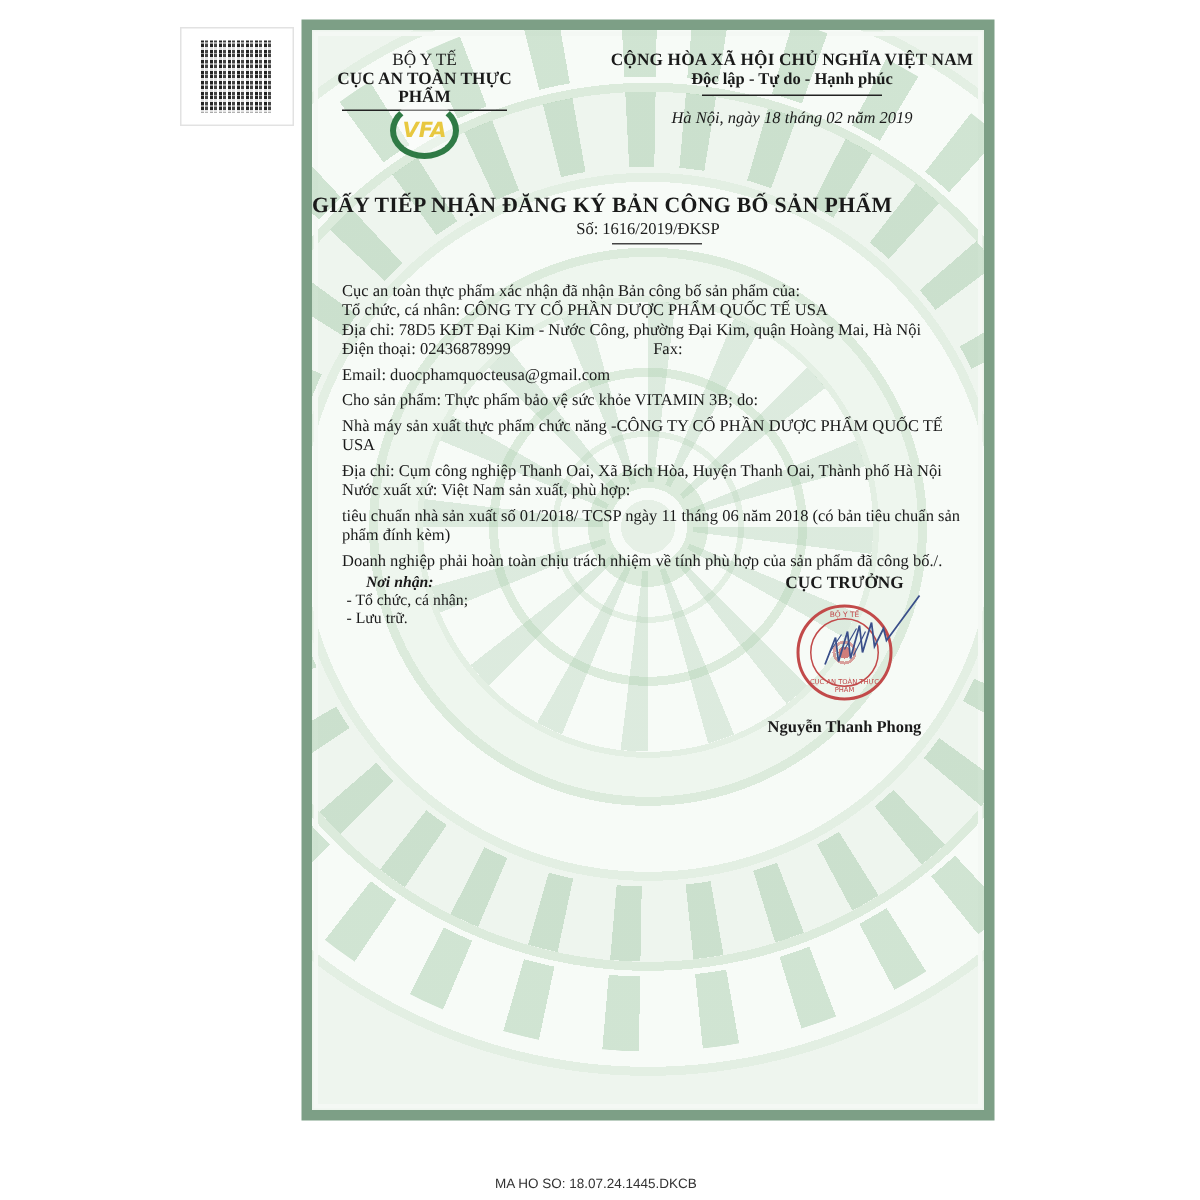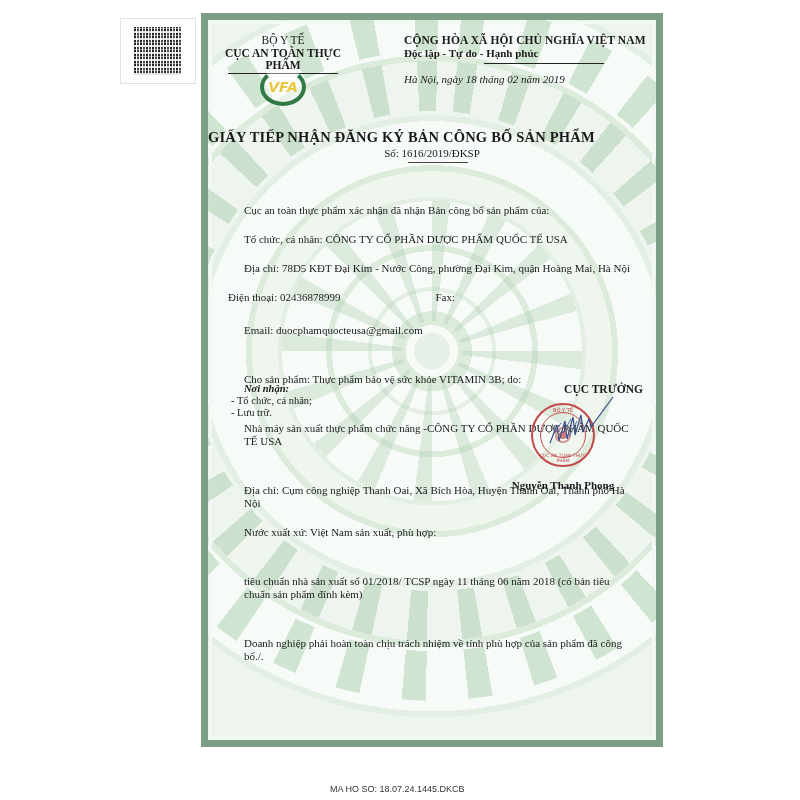--- a/index.html
+++ b/index.html
@@ -63,42 +63,42 @@
   .hdr-left .l1 { font-size: 11.5px; }
   .hdr-left .l2 { font-size: 11.5px; font-weight: bold; margin-top: 1px; }
   .hdr-left .line { width: 110px; height: 1px; background: #222; margin: 2px auto 0; }
   .logo {
     width: 38px; height: 30px; border: 4px solid #2f7a45; border-radius: 50%; margin: -6px auto 0;
     display: flex; align-items: center; justify-content: center; background: rgba(255,255,255,0.4);
     border-top-color: transparent;
   }
   .logo span { font-family: "DejaVu Sans", sans-serif; font-size: 14px; font-weight: bold; font-style: italic; color: #e8c840; }
 
-  .hdr-right { position: absolute; left: 196px; top: 14px; width: 280px; text-align: left; }
+  .hdr-right { position: absolute; left: 180px; top: 14px; width: 280px; text-align: center; }
   .hdr-right .l1 { font-size: 11.5px; font-weight: bold; letter-spacing: 0.1px; }
   .hdr-right .l2 { font-size: 11px; font-weight: bold; margin-top: 1px; }
   .hdr-right .line { width: 120px; height: 1px; background: #222; margin: 4px auto 0; }
   .hdr-right .date { font-size: 11px; font-style: italic; margin-top: 9px; }
 
   .title { position: absolute; left: 0; right: 12px; top: 109px; text-align: left; font-size: 14.5px; font-weight: bold; letter-spacing: 0.2px; }
   .docno { position: absolute; left: 0; right: 0; top: 127px; text-align: center; font-size: 11px; }
   .docno-line { position: absolute; left: 200px; width: 60px; top: 142px; height: 1px; background: #444; }
 
   .body { position: absolute; left: 20px; top: 168px; width: 422px; font-size: 11px; line-height: 13px; }
-  .body p { margin: 16px; }
+  .body p { margin: 0; }
   .body .gap { height: 4px; }
   .row-phone { display: flex; }
   .row-phone .fax { margin-left: 95px; }
 
   .recip { position: absolute; left: 20px; top: 363px; font-size: 10.5px; line-height: 12px; }
   .recip .hd { font-weight: bold; font-style: italic; margin-left: 16px; }
   .recip .it { padding-left: 3px; }
 
   .sign { position: absolute; left: 275px; top: 363px; width: 160px; text-align: center; }
-  .sign .role { font-size: 11.5px; font-weight: bold; text-align: right; }
+  .sign .role { font-size: 11.5px; font-weight: bold; }
   .seal {
     width: 64px; height: 64px; border: 2px solid #c24a4a; border-radius: 50%; margin: 8px auto 0;
     position: relative; box-sizing: border-box;
   }
   .seal::before {
     content: ""; position: absolute; inset: 7px; border: 1px solid #c24a4a; border-radius: 50%;
   }
   .seal-emblem { position: absolute; left: 50%; top: 50%; width: 22px; height: 22px; transform: translate(-50%,-50%); border-radius: 50%; background: radial-gradient(circle, rgba(194,74,74,0.7) 0 4px, transparent 4px 6px, rgba(194,74,74,0.5) 6px 8px, transparent 8px); }
   .seal-top { position: absolute; top: 2px; left: 0; right: 0; font-family: "DejaVu Sans", sans-serif; font-size: 5px; color: #c24a4a; text-align: center; }
   .seal-bot { position: absolute; bottom: 2px; left: 0; right: 0; font-family: "DejaVu Sans", sans-serif; font-size: 4.5px; color: #c24a4a; text-align: center; }

